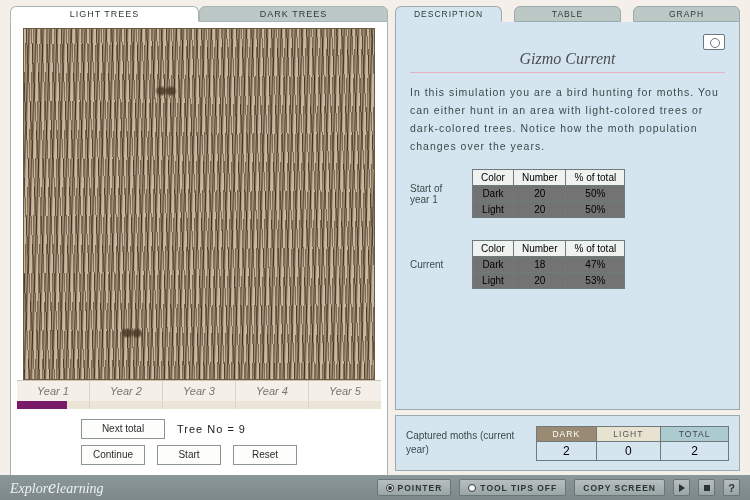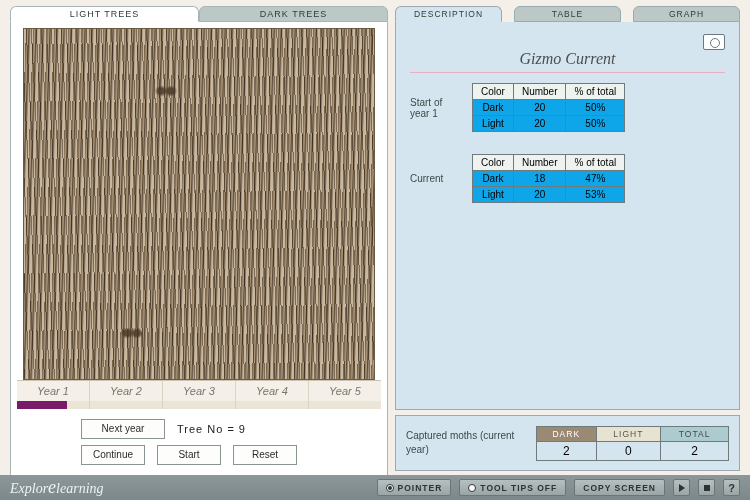--- a/index.html
+++ b/index.html
@@ -94,21 +94,21 @@
     color: #4a4e51; font-size: 16px; margin: 6px 0 4px 0;
   }
   .hr-pink { border: none; border-top: 1px solid #e9b0c0; margin: 2px 0 10px 0; }
   .desc-text {
     color: #3a4b4a; font-size: 10.5px; letter-spacing: 1px;
     line-height: 18px; margin-bottom: 14px;
   }
   .data-block { display: flex; align-items: center; gap: 8px; margin-bottom: 22px; }
   .data-label { width: 54px; font-size: 10px; color: #3a4b4a; }
   table.data {
-    border-collapse: collapse; font-size: 10px; background: #0ea5e9;
+    border-collapse: collapse; font-size: 10px; background: #737373;
   }
   table.data th, table.data td {
     border: 1px solid #6e7a7c; padding: 2px 8px; text-align: center;
   }
   table.data th { background: #eef3f0; font-weight: normal; }
   
   .captured-panel {
     position: absolute; left: 395px; top: 415px; width: 345px; height: 56px;
     border: 1px solid #9aaab0; background: #d5e5ef; padding: 8px 10px;
     display: flex; align-items: center; gap: 20px;
@@ -172,21 +172,21 @@
         <div class="progress-seg">
             <div class="fill" style="width:70%"></div>
           </div>
         <div class="progress-seg"></div>
         <div class="progress-seg"></div>
         <div class="progress-seg"></div>
         <div class="progress-seg"></div>
       </div>
       <div class="controls">
         <div class="ctrl-row1">
-          <button class="btn">Next year</button>
+          <button class="btn">Next total</button>
           <span class="tree-no">Tree No = 9</span>
         </div>
         <div class="ctrl-row2">
           <button class="btn small">Continue</button>
           <button class="btn small">Start</button>
           <button class="btn small">Reset</button>
         </div>
       </div>
     </div>
   </div>
@@ -194,20 +194,21 @@
   <div class="right-pane">
     <div class="right-tabs">
       <div class="rtab active">Description</div>
       <div class="rtab">Table</div>
       <div class="rtab">Graph</div>
     </div>
     <div class="right-panel">
       <div class="camera-icon"></div>
       <div class="status-title">Gizmo Current</div>
       <hr class="hr-pink">
+      <div class="desc-text">In this simulation you are a bird hunting for moths. You can either hunt in an area with light-colored trees or dark-colored trees. Notice how the moth population changes over the years.</div>
 
       <div class="data-block">
         <div class="data-label">Start of year 1</div>
         <table class="data">
           <tbody>
               <tr>
             <th>Color</th>
             <th>Number</th>
             <th>% of total</th>
           </tr>

